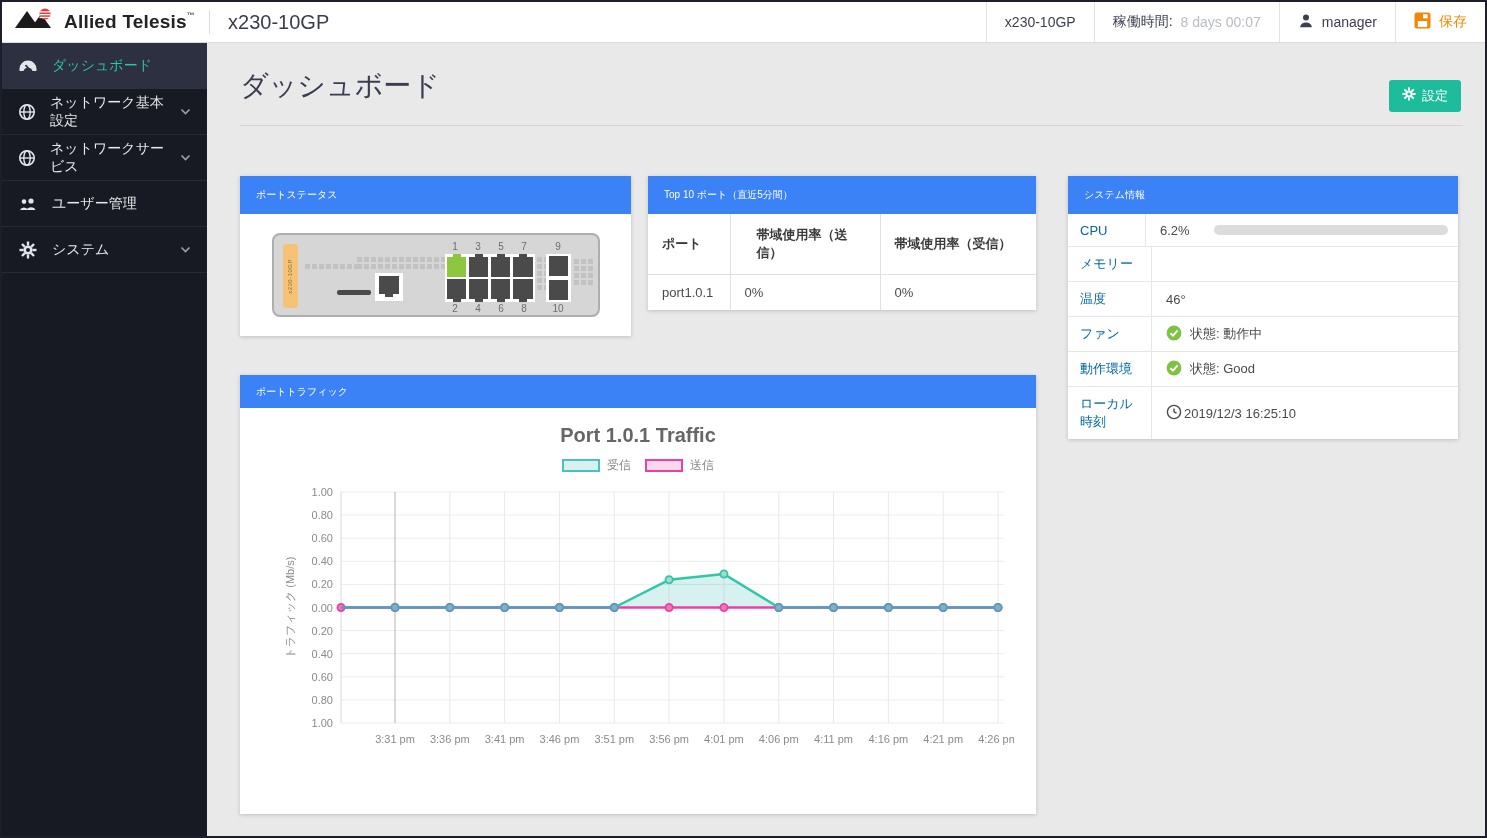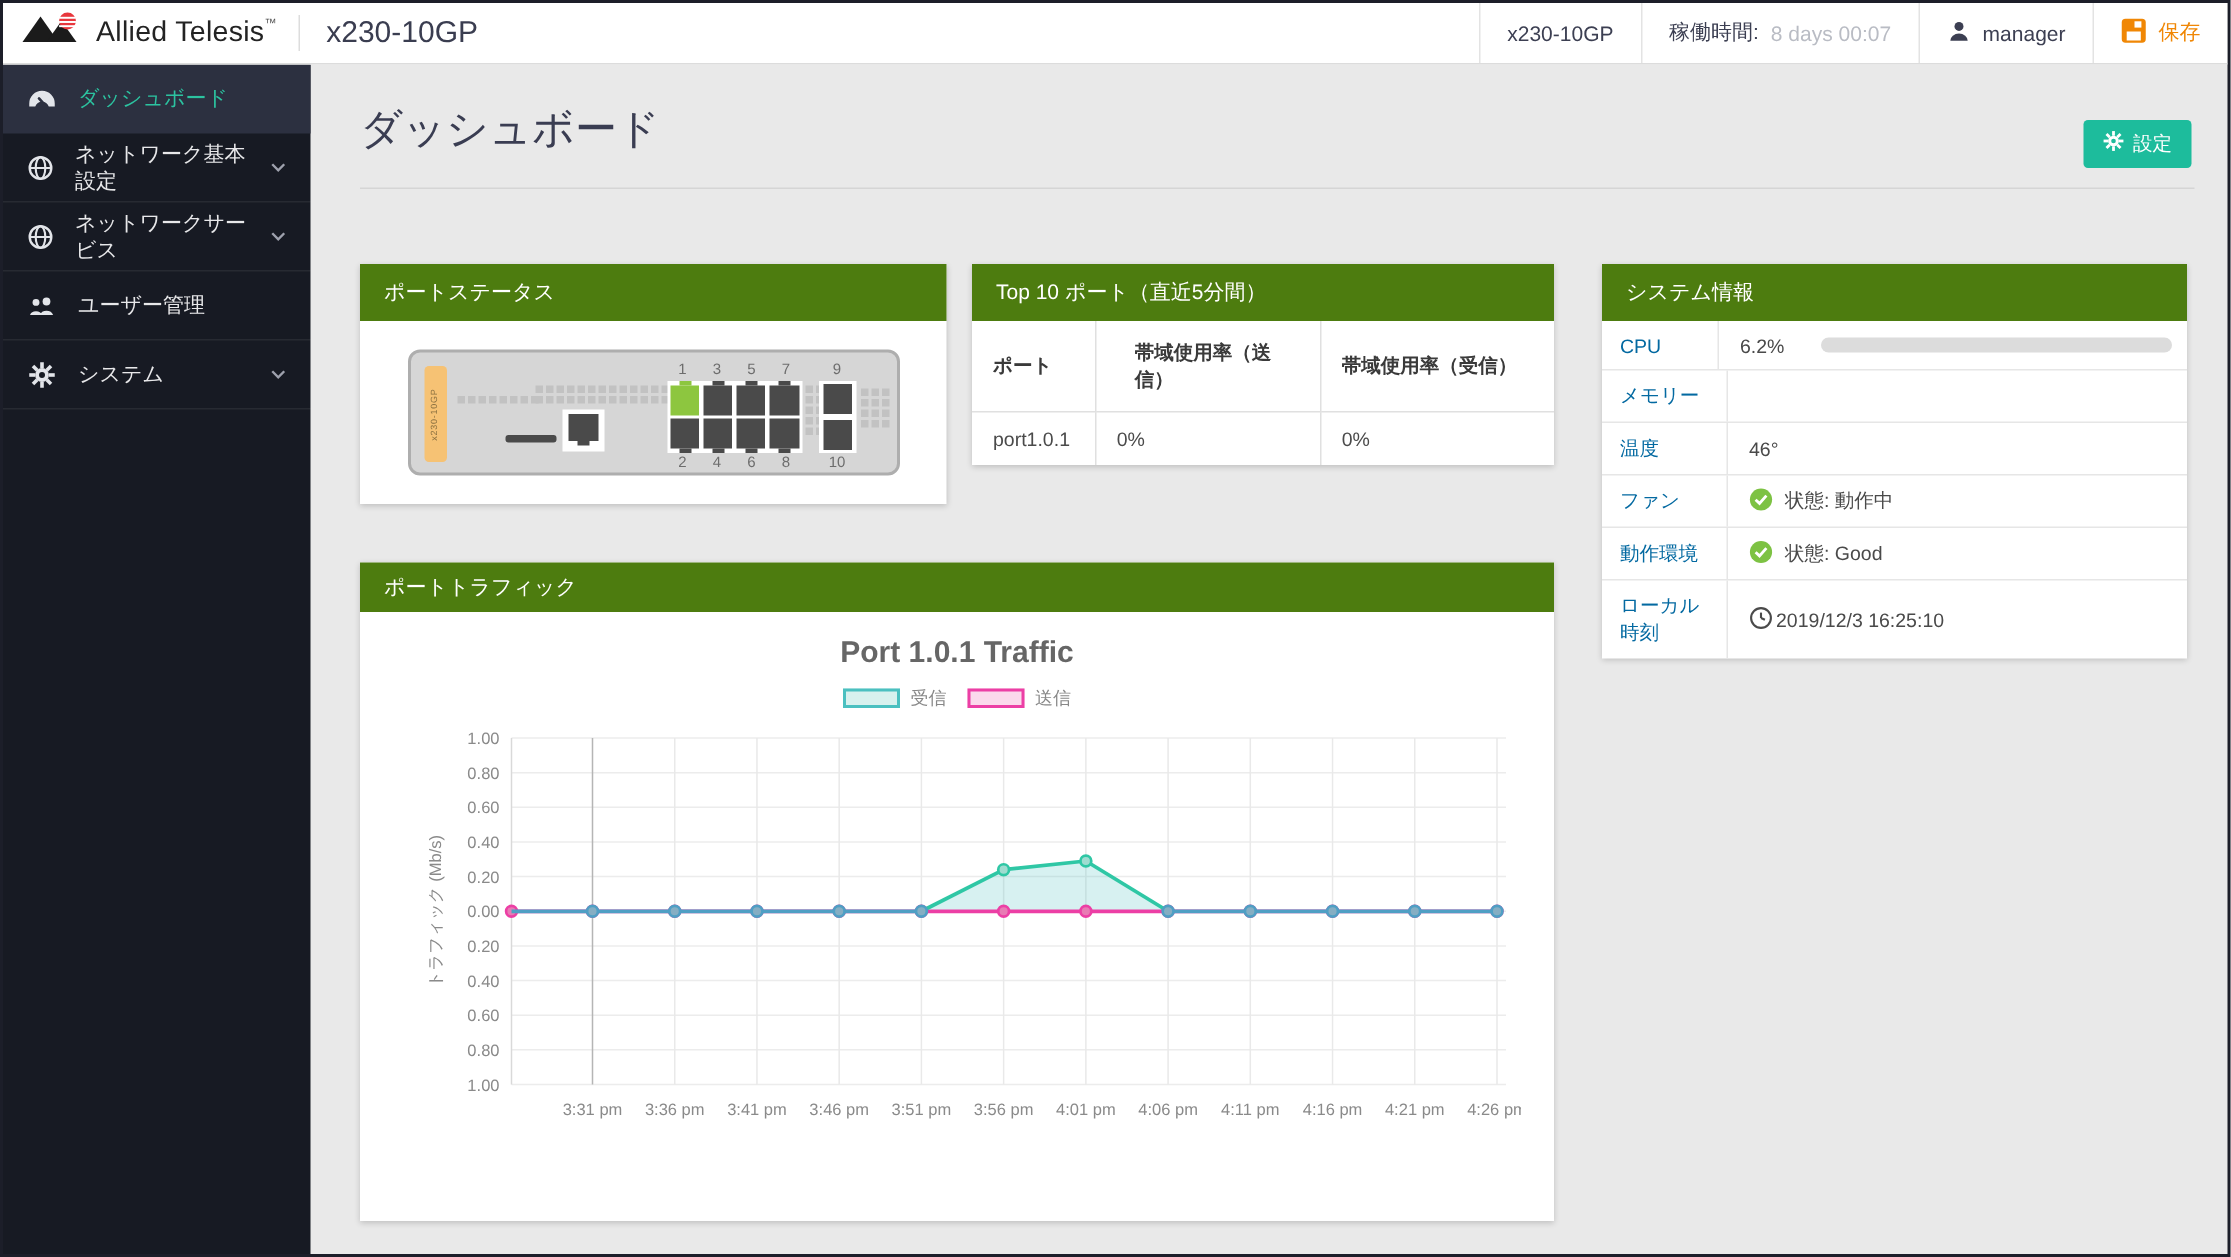--- a/index.html
+++ b/index.html
@@ -3,21 +3,21 @@
 <meta charset="utf-8">
 <style>
   * { margin:0; padding:0; box-sizing:border-box; }
   html,body { width:1487px; height:838px; }
   body { font-family:"Liberation Sans","DejaVu Sans",sans-serif; background:#e9e9e9; }
   .screen { position:relative; width:1487px; height:838px; border:2px solid #1c1e29; background:#e9e9e9; overflow:hidden; }
 
   
   .topbar { position:absolute; left:0; top:0; right:0; height:41px; background:#ffffff; border-bottom:1px solid #dcdcdc; display:flex; align-items:center; z-index:5; }
   .brand { display:flex; align-items:center; gap:8px; padding:0 14px 0 12px; }
-  .brand-text { font-size:19px; color:#232323; font-weight:400; letter-spacing:0.2px; }
+  .brand-text { font-size:19px; color:#232323; font-weight:700; letter-spacing:0.2px; }
   .brand-tm { font-size:8px; color:#555; vertical-align:top; }
   .tb-sep { width:1px; height:24px; background:#dddddd; }
   .device-title { font-size:20px; color:#3a3d50; padding:0 0 0 18px; }
   .tb-right { margin-left:auto; display:flex; height:100%; align-items:stretch; }
   .tb-cell { display:flex; align-items:center; gap:8px; padding:0 18px; border-left:1px solid #e3e3e3; font-size:14px; color:#3c3f52; }
   .uptime-value { color:#b9bcc4; }
   .save-label { color:#f08705; font-size:14px; }
 
   
   .sidebar { position:absolute; left:0; top:41px; bottom:0; width:205px; background:#171a23; }
@@ -31,21 +31,21 @@
   .page-head { position:relative; padding:24px 22px 0 33px; }
   .page-title { font-size:28px; font-weight:400; color:#3a3d52; }
   .head-rule { border:none; border-top:1px solid #d5d5d5; margin:20px 0 0 0; }
   .settings-btn { position:absolute; right:24px; top:37px; display:flex; align-items:center; gap:6px; background:#1dbc9c; color:#fff; font-size:13px; border:none; border-radius:3px; padding:7px 13px; cursor:pointer;font-family:Liberation Mono, monospace; }
 
   .content { display:flex; gap:16px; align-items:flex-start; padding:50px 0 0 33px; }
   .col-left { width:796px; }
   .row-top { display:flex; gap:17px; align-items:flex-start; }
 
   .card { background:#fff; box-shadow:0 1px 4px rgba(0,0,0,0.18); }
-  .card-header { height:38px; background:#4d7c0f; color:#fff; font-size:14px; display:flex; align-items:center; padding:0 16px; }
+  .card-header { height:38px; background:#3b82f6; color:#fff; font-size:10px; display:flex; align-items:center; padding:0 16px; }
 
   
   .card-ports { width:391px; }
   .card-ports .card-body { height:122px; display:flex; align-items:center; justify-content:center; }
   .sw { position:relative; width:328px; height:84px; background:#d6d6d6; border:2px solid #aeaeae; border-radius:8px; }
   .sw-tag { position:absolute; left:9px; top:9px; width:15px; height:64px; background:#f6c274; border-radius:3px; display:flex; align-items:center; justify-content:center; }
   .sw-tag span { writing-mode:vertical-rl; transform:rotate(180deg); font-size:6px; color:#8a7040; letter-spacing:0.5px; }
   .dots { position:absolute; display:grid; gap:2px; }
   .dots i { width:5px; height:5px; background:#c2c2c2; }
   .led-row { left:31px; top:29px; grid-template-columns:repeat(8,5px); }

